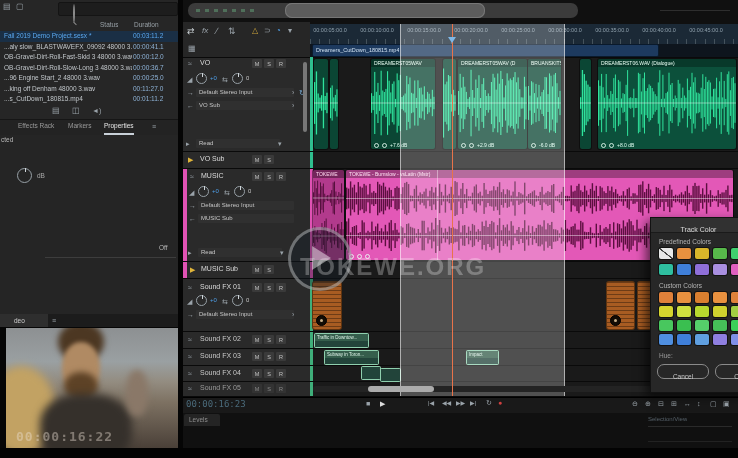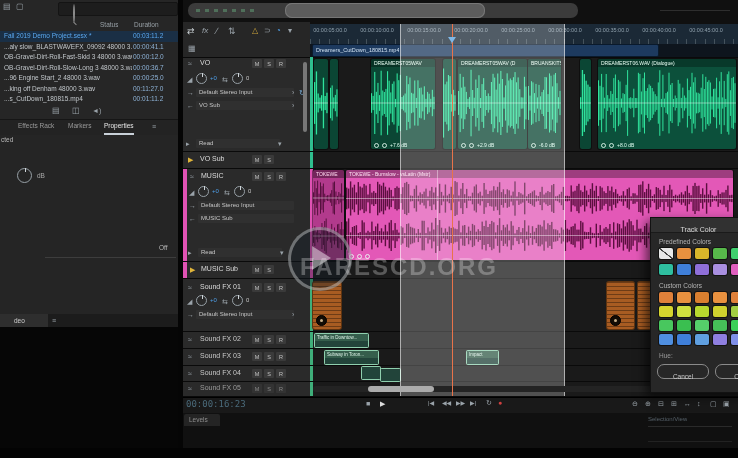--- a/index.html
+++ b/index.html
@@ -106,20 +106,29 @@
   <span class="abs txt" style="left:37px;top:172px;font-size:6.5px;color:#a8a8a8;">dB</span>
   <span class="abs txt" style="left:159px;top:244px;font-size:6.5px;color:#b8b8b8;">Off</span>
   <div class="abs" style="left:45px;top:257px;width:131px;height:1px;background:#3d3d3d;"></div>
 
   <div class="abs" style="left:0;top:314px;width:178px;height:13px;background:#1c1c1c;"></div>
   <div class="abs" style="left:0;top:314px;width:48px;height:13px;background:#2e2e2e;">
     <span class="txt" style="position:absolute;left:14px;top:3px;font-size:6.5px;color:#cfcfcf;">deo</span>
   </div>
   <span class="abs ic" style="left:52px;top:317px;font-size:7px;">≡</span>
 
+  <div class="abs" style="left:6px;top:328px;width:172px;height:120px;overflow:hidden;background:linear-gradient(180deg,#8d9092 0%,#9aa0a2 28%,#938c80 45%,#7d7162 62%,#4a4038 100%);">
+    <div class="abs" style="left:-20px;top:38px;width:70px;height:90px;background:#c2a263;border-radius:50%;filter:blur(4px);"></div>
+    <div class="abs" style="left:52px;top:-6px;width:46px;height:40px;background:#4c3722;border-radius:50%;filter:blur(3px);"></div>
+    <div class="abs" style="left:56px;top:14px;width:38px;height:52px;background:#b08a63;border-radius:48%;filter:blur(2px);"></div>
+    <div class="abs" style="left:58px;top:44px;width:34px;height:28px;background:#5d4226;border-radius:50%;filter:blur(3px);"></div>
+    <div class="abs" style="left:34px;top:66px;width:92px;height:70px;background:#35302b;border-radius:42%;filter:blur(4px);"></div>
+    <div class="abs" style="left:120px;top:42px;width:22px;height:46px;background:#8a7868;border-radius:45%;filter:blur(3px);"></div>
+    <span class="txt" style="position:absolute;left:10px;bottom:4px;font-size:13px;font-weight:bold;letter-spacing:1px;color:rgba(235,225,212,.42);font-family:'DejaVu Sans Mono',monospace;">00:00:16:22</span>
+  </div>
 
   <div class="abs" style="left:183px;top:0;width:555px;height:458px;background:#101010;"></div>
 
   <div class="abs" style="left:188px;top:3px;width:390px;height:15px;background:#3b3b3b;border-radius:7px;">
     <div class="abs" style="left:8px;top:6px;width:60px;height:3px;background:repeating-linear-gradient(90deg,#4f6f5a 0 4px,transparent 4px 9px);"></div>
     <div class="abs" style="left:97px;top:0;width:200px;height:15px;background:#5d5d5d;border-radius:7px;box-shadow:inset 0 0 0 1px #777;"></div>
   </div>
   <div class="abs" style="left:660px;top:10px;width:70px;height:1px;background:#2e2e2e;"></div>
 
   <div class="abs" style="left:183px;top:22px;width:127px;height:35px;background:#262626;"></div>
@@ -1106,21 +1115,21 @@
   <div class="abs" style="left:184px;top:414px;width:36px;height:12px;background:#242424;border-radius:2px 2px 0 0;">
     <span class="txt" style="position:absolute;left:5px;top:2px;font-size:6.5px;color:#8f8f8f;">Levels</span>
   </div>
   <span class="abs txt dimtx" style="left:648px;top:416px;font-size:6px;">Selection/View</span>
   <div class="abs" style="left:648px;top:426px;width:84px;height:14px;border-top:1px solid #2a2a2a;border-bottom:1px solid #222;"></div>
 
   <div class="abs" style="left:288px;top:227px;width:58px;height:58px;border-radius:50%;border:3px solid rgba(255,255,255,.35);background:rgba(18,28,40,.38);z-index:50;pointer-events:none;">
     <span style="position:absolute;left:21px;top:16px;width:0;height:0;border-top:12px solid transparent;border-bottom:12px solid transparent;border-left:19px solid rgba(255,255,255,.45);"></span>
   </div>
   <div class="abs txt" style="left:300px;top:253px;width:200px;z-index:50;font-size:24px;font-weight:bold;letter-spacing:2px;color:rgba(255,255,255,.28);pointer-events:none;">
-    <span>FARESCD.ORG</span>
+    <span>TOKEWE.ORG</span>
   </div>
 
   <div class="abs" style="left:650px;top:217px;width:95px;height:174px;background:#272727;border:1px solid #121212;box-shadow:-4px 4px 10px rgba(0,0,0,.6);z-index:60;">
     <div style="height:14px;background:#313131;border-bottom:1px solid #1a1a1a;text-align:center;">
       <span class="txt" style="font-size:7px;line-height:14px;color:#d8d8d8;">Track Color</span>
     </div>
     <span class="abs txt" style="left:8px;top:20px;font-size:6.5px;color:#b4b4b4;">Predefined Colors</span>
     <span class="abs txt" style="left:8px;top:64px;font-size:6.5px;color:#b4b4b4;">Custom Colors</span>
     <span class="abs txt" style="left:8px;top:134px;font-size:6.5px;color:#9a9a9a;">Hue:</span>
     <div class="abs" style="left:6px;top:146px;width:50px;height:13px;border:1px solid #8a8a8a;border-radius:7px;text-align:center;">

